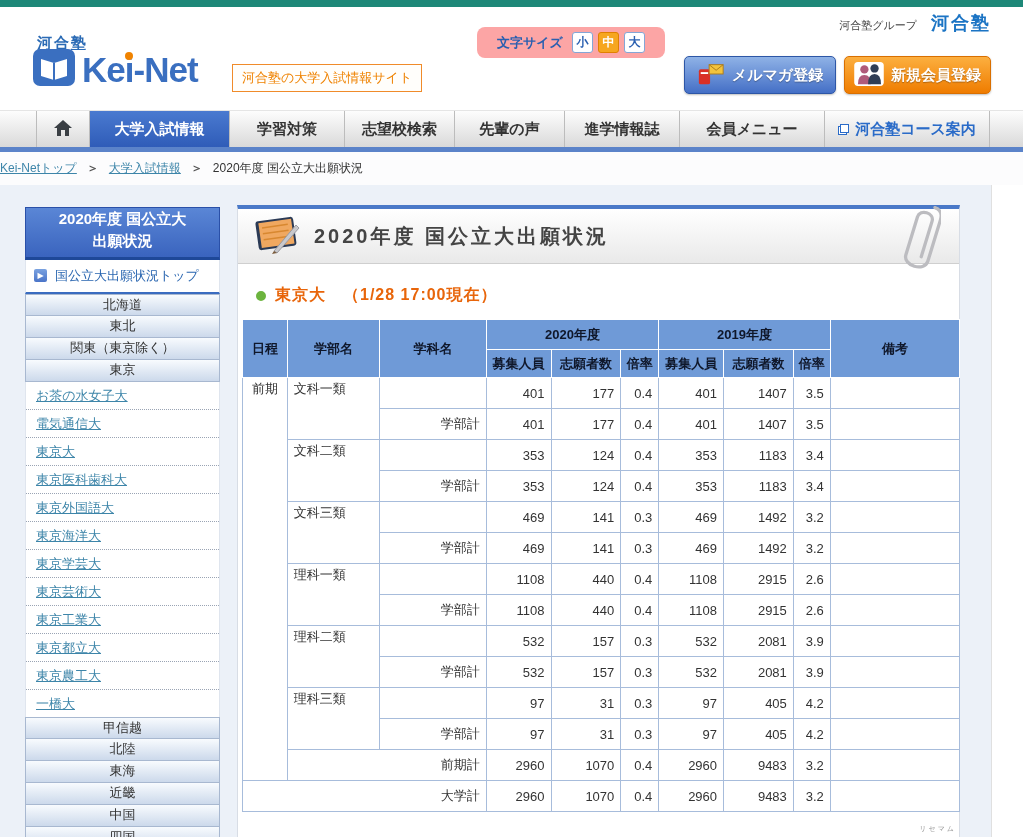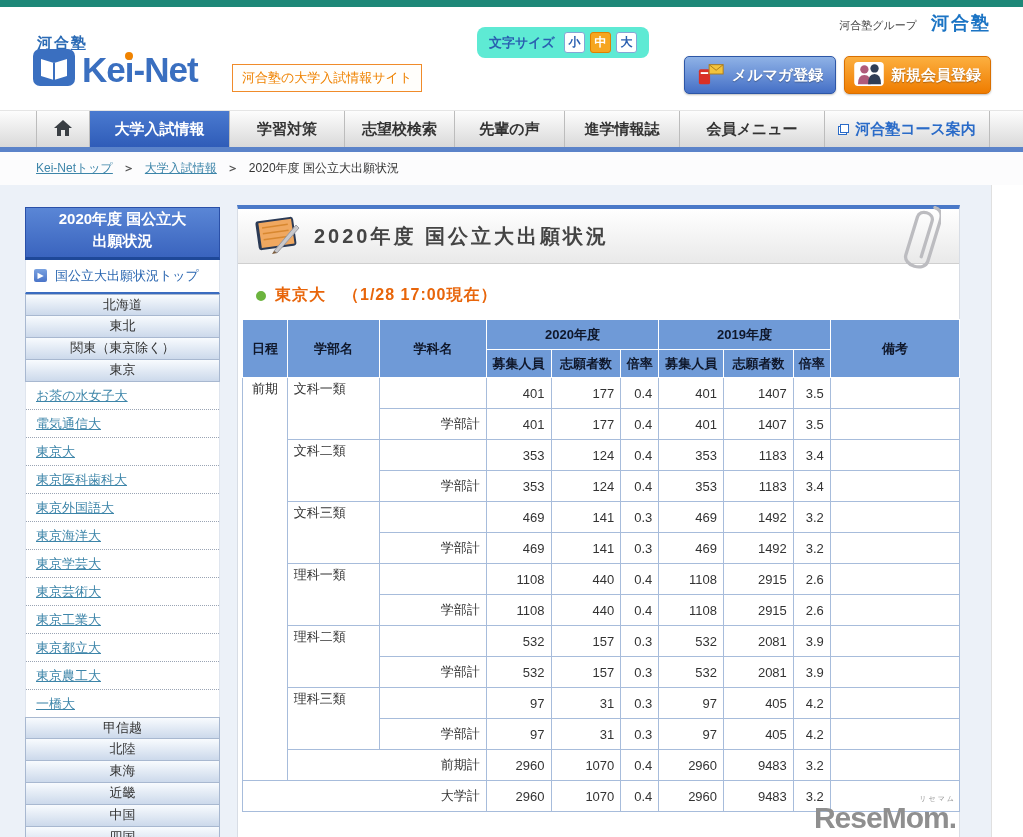--- a/index.html
+++ b/index.html
@@ -14,39 +14,39 @@
   .group-brand { font-size:18px; font-weight:bold; color:#1b74c4; letter-spacing:2px; }
 
   
   .brand-small { position:absolute; left:37px; top:34px; font-size:15px; font-weight:bold; color:#2b6bb5; letter-spacing:2px; }
   .logo-row { position:absolute; left:33px; top:49px; display:flex; align-items:center; gap:7px; }
   .logo-text { font-size:35px; font-weight:800; color:#3a6fc0; letter-spacing:-1px; }
   .logo-i { position:relative; }
   .logo-i::after { content:''; position:absolute; top:2px; left:50%; transform:translateX(-50%); width:8px; height:8px; border-radius:50%; background:#f08300; }
   .tagline { position:absolute; left:232px; top:64px; border:1px solid #f08b2a; color:#ef8200; font-size:13px; padding:4px 9px; background:#fffefb; }
 
-  .fontsize-box { position:absolute; left:477px; top:27px; background:#5eead4; border-radius:8px; padding:5px 12px; display:flex; align-items:center; gap:5px; }
+  .fontsize-box { position:absolute; left:477px; top:27px; background:#fca5a5; border-radius:8px; padding:5px 20px; display:flex; align-items:center; gap:5px; }
   .fontsize-label { font-size:13px; font-weight:bold; color:#2a5fb0; margin-right:4px; }
   .fs-btn { width:21px; height:21px; line-height:19px; text-align:center; font-size:12px; font-weight:bold; background:#fff; border:1px solid #84a6d6; border-radius:3px; color:#2a5fb0; cursor:pointer; }
   .fs-btn.selected { background:#f6a61f; border-color:#e08000; color:#fff; }
 
   .cta-btn { position:absolute; top:56px; height:38px; border-radius:5px; display:flex; align-items:center; justify-content:center; gap:7px; color:#fff; font-size:15px; font-weight:bold; text-shadow:0 1px 1px rgba(0,0,0,.3); cursor:pointer; }
   .btn-news { left:684px; width:152px; background:linear-gradient(#8fb2e6,#446fc6); border:1px solid #2d56a6; box-shadow:0 1px 2px rgba(0,0,0,.25); }
   .btn-reg { left:844px; width:147px; background:linear-gradient(#fcaf3f,#ef7c00); border:1px solid #d96f00; box-shadow:0 1px 2px rgba(0,0,0,.25); }
 
   
   .main-nav { position:absolute; top:110px; left:0; right:0; height:37px; background:linear-gradient(#fdfdfd,#d9d9d9); display:flex; padding-left:36px; border-top:1px solid #e5e5e5; }
   .nav-tab { display:flex; align-items:center; justify-content:center; gap:6px; font-size:15px; font-weight:bold; color:#333; border-right:1px solid #bcbcbc; cursor:pointer; }
   .nav-tab.home { width:54px; border-left:1px solid #bcbcbc; }
   .nav-tab.active { background:linear-gradient(#4a7ad0,#2f5cb8); color:#fff; }
   .nav-tab.link-style { color:#2a6bc8; }
   .nav-underline { position:absolute; top:147px; left:0; right:0; height:5px; background:#5b83c9; }
 
   
-  .breadcrumb { position:absolute; top:152px; left:0; right:0; height:33px; background:#fcfcfd; display:flex; align-items:center; padding-left:36px; font-size:12px; gap:10px; }
+  .breadcrumb { position:absolute; top:152px; left:0; right:0; height:33px; background:#fcfcfd; display:flex; align-items:center; font-size:12px; gap:10px; }
   .crumb-link { color:#3d85a9; text-decoration:underline; cursor:pointer; }
   .crumb-sep { color:#555; font-weight:bold; }
   .crumb-current { color:#333; }
 
   
   .content { position:absolute; top:185px; left:0; width:992px; bottom:0; background:#ecf1f8; border-right:1px solid #e0e0e0; }
 
   
   .sidebar { position:absolute; left:25px; top:22px; width:195px; }
   .s-header { background:linear-gradient(#5a86d6,#3a64be); border:1px solid #2a50a8; border-bottom:3px solid #1e4898; color:#fff; font-weight:bold; font-size:15px; text-align:center; padding:0 0 5px; line-height:1.45; }
@@ -425,17 +425,16 @@
               <td class="cell-num">9483</td>
               <td class="cell-num">3.2</td>
               <td class="cell-remarks"></td>
             </tr>
           </tbody>
       </table>
     </section>
 
     <div class="watermark">
       <span class="ruby">リセマム</span>
-      <span>ReseMom.</span>
     </div>
 
   </div>
 </div>
 
 </body></html>

